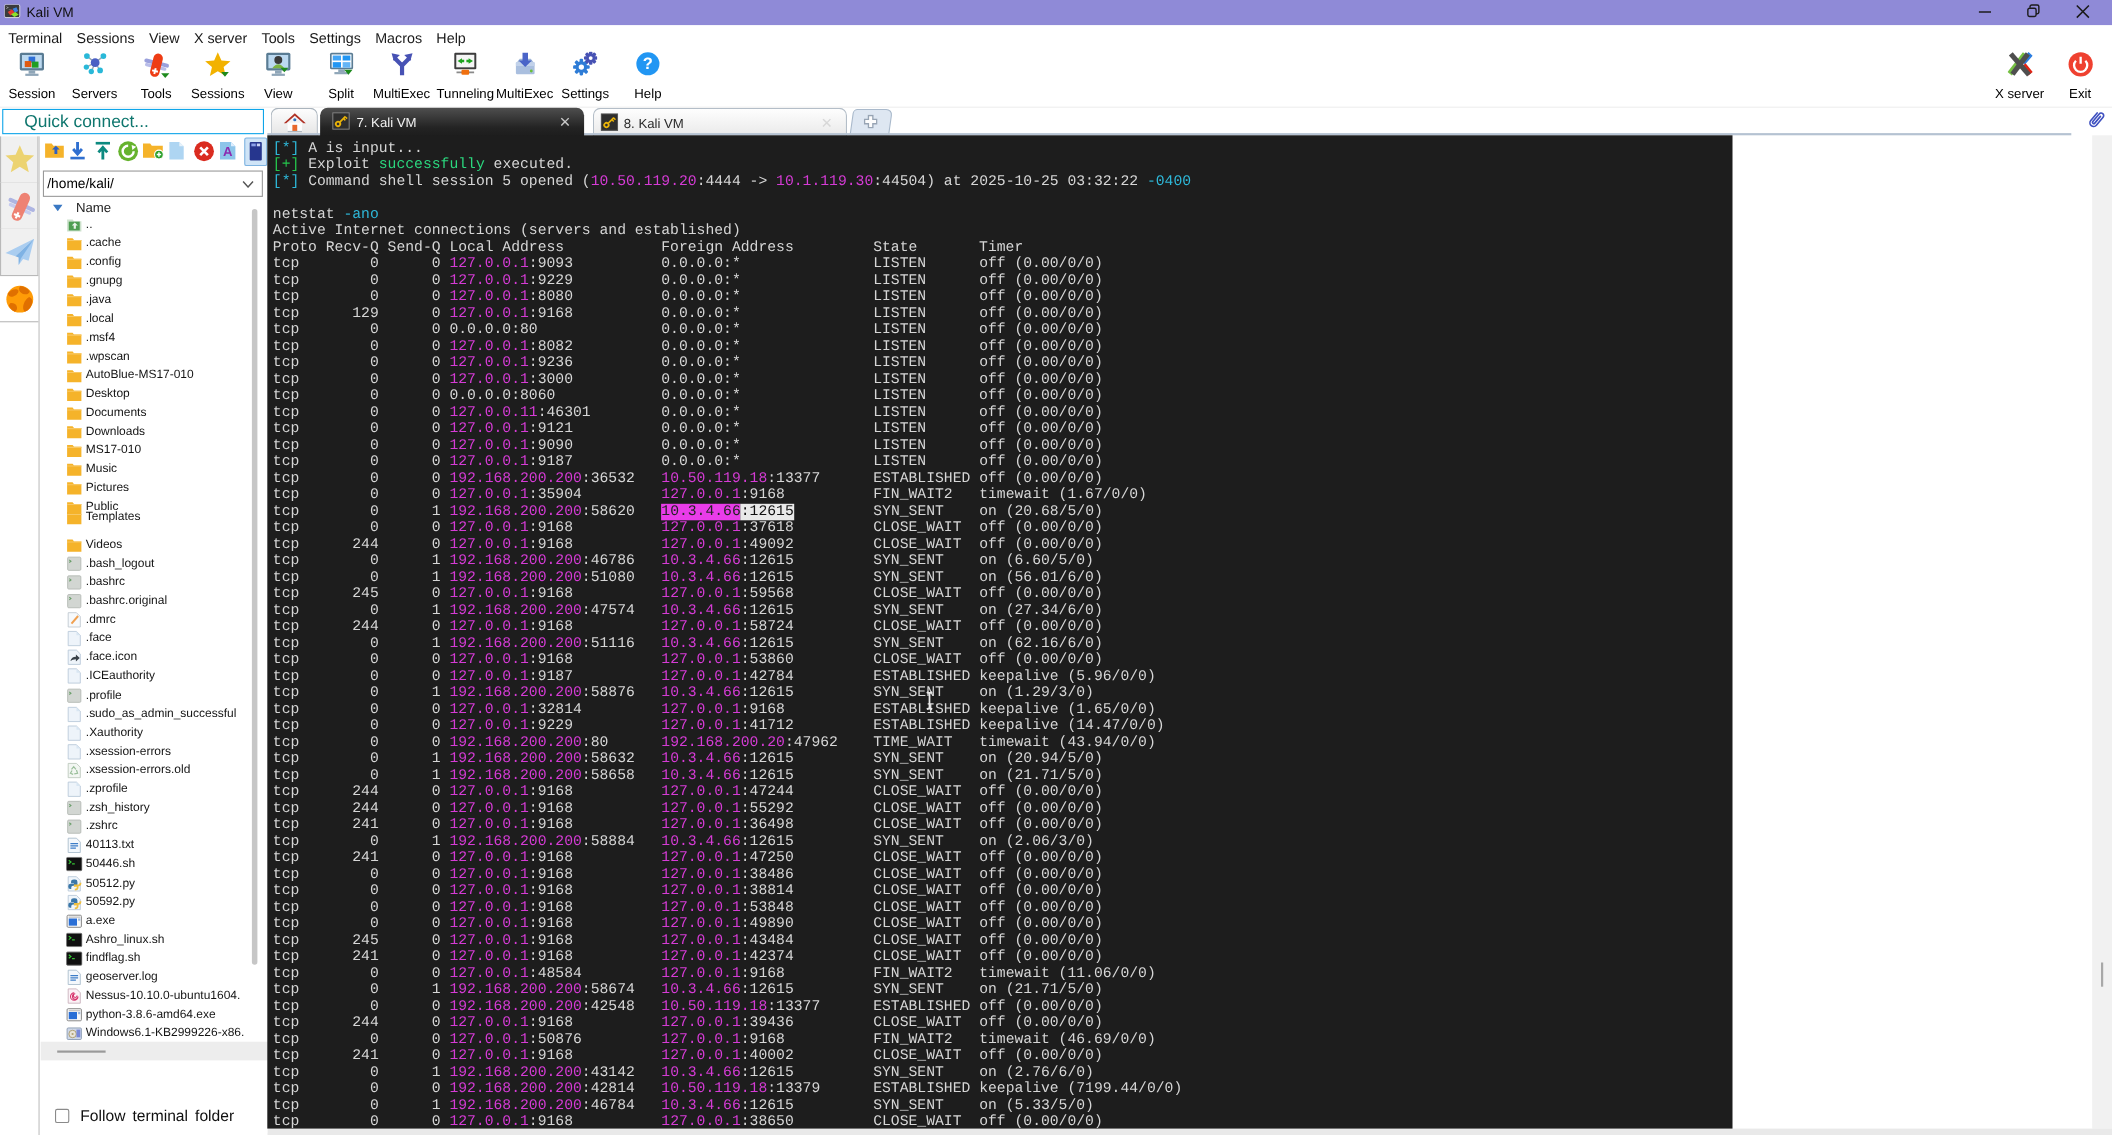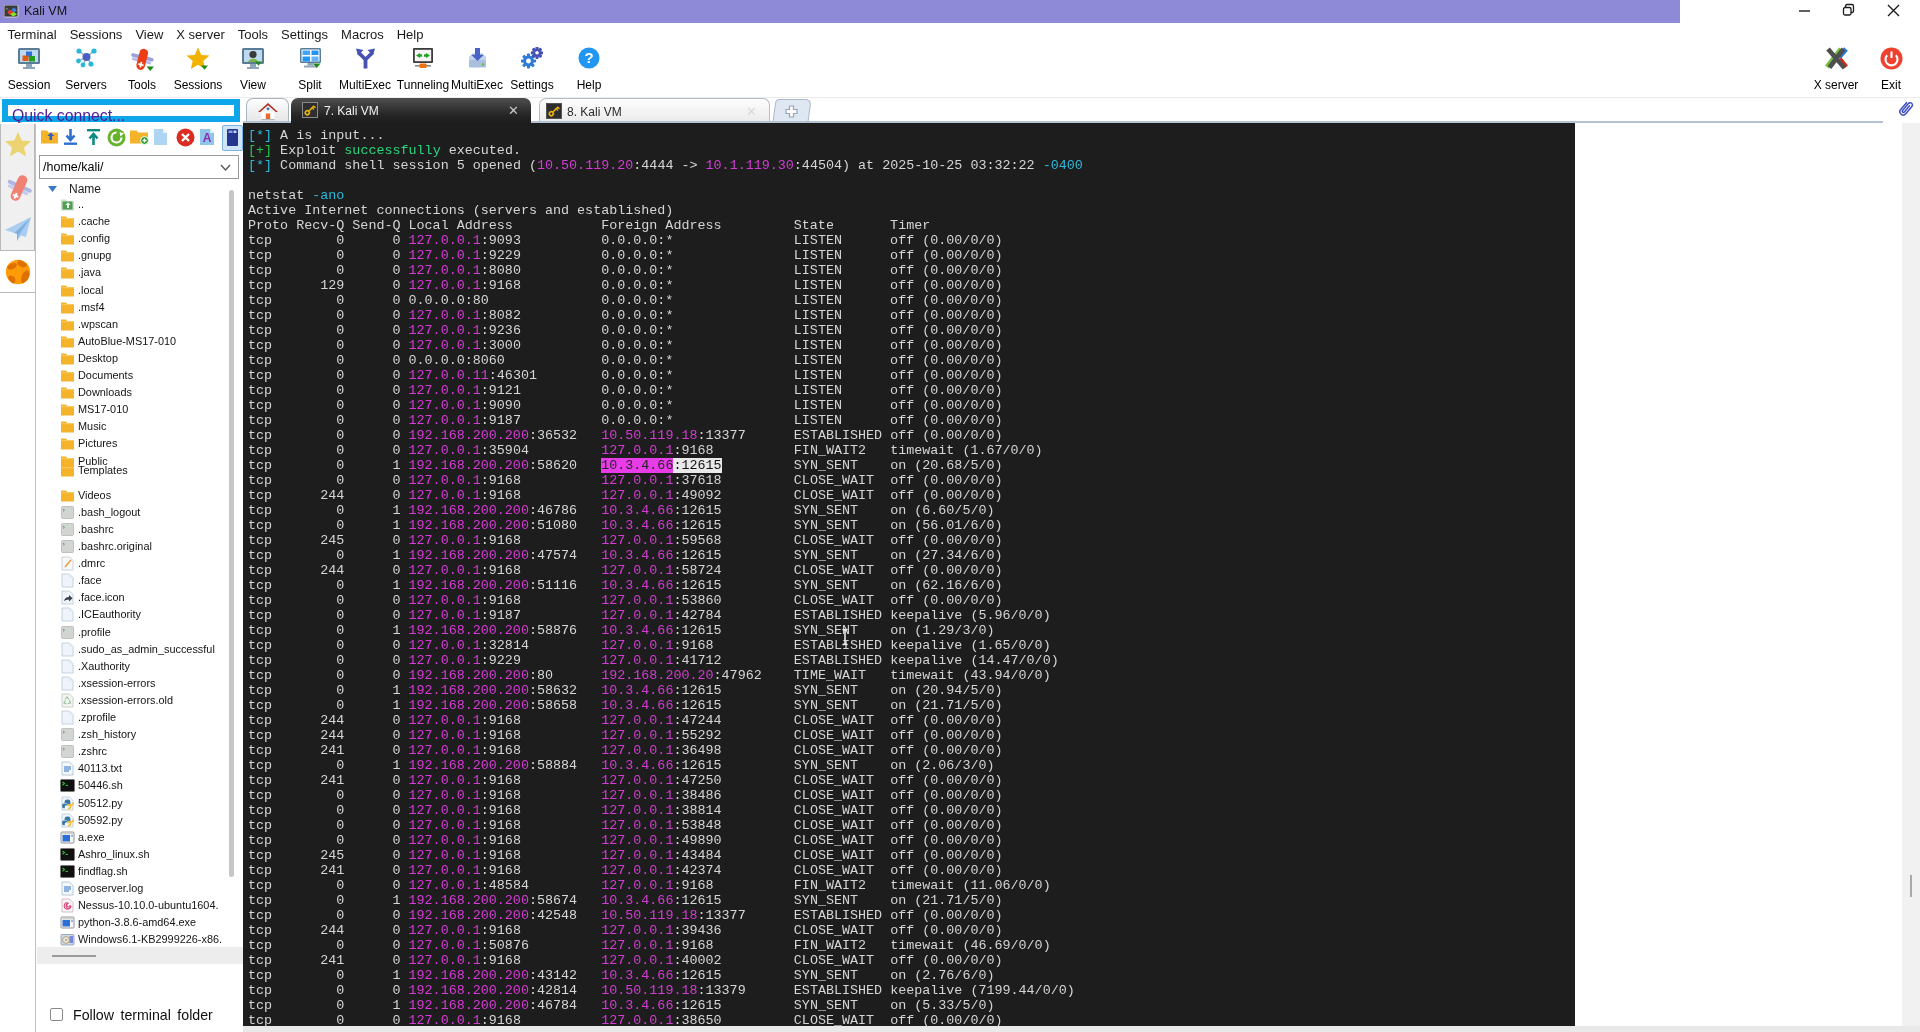--- a/index.html
+++ b/index.html
@@ -1,28 +1,28 @@
 <!DOCTYPE html>
 <html><head><meta charset="utf-8"><title>Kali VM</title>
 <style>
 *{margin:0;padding:0;box-sizing:border-box}
 html,body{width:1920px;height:1032px;overflow:hidden;background:#fff;
  font-family:"Liberation Sans",sans-serif;}
 .abs{position:absolute}
-#titlebar{position:absolute;left:0;top:0;width:1680px;height:23px;background:#8f8ad7}
+#titlebar{position:absolute;left:0;top:0;width:1920px;height:23px;background:#8f8ad7}
 #titletxt{position:absolute;left:24px;top:4px;font-size:12.5px;color:#111}
 #menubar{position:absolute;left:0;top:23px;width:1920px;height:22px;background:#fff}
 .mi{display:inline-block;font-size:13px;color:#1a1a1a;padding:4px 6.5px 0 6.5px}
 #toolbar{position:absolute;left:0;top:45px;width:1920px;height:53px;background:#fff;border-bottom:1px solid #ebebeb}
 .tbi{position:absolute;top:2px;width:70px;height:45px;text-align:center}
 .tbi svg{display:block;margin:0 auto}
 .tbi .lbl{position:absolute;top:31px;left:0;right:0;font-size:12px;color:#000}
 #row3{position:absolute;left:0;top:98px;width:1920px;height:27px;background:#fff}
-#qc{position:absolute;left:2px;top:1px;width:238px;height:23px;border:6px solid #0ea5e9;background:#fff;
- font-size:15.8px;color:#4c1d95;padding-left:4px;line-height:21px}
+#qc{position:absolute;left:2px;top:1px;width:238px;height:23px;border:1px solid #0ea5e9;background:#fff;
+ font-size:15.8px;color:#0f766e;padding-left:19px;line-height:21px}
 .tab{position:absolute;top:0;height:26px;border-radius:7px 7px 0 0}
 #tabhome{left:246px;width:43px;background:linear-gradient(#fdfdfd,#e4e4e4);border:1px solid #aab4bd;border-bottom:none}
 #tab7{left:291px;width:240px;background:linear-gradient(#4e4e4e,#232323 70%,#1d1d1d);color:#f2f2f2;z-index:3}
 #tab8{left:539px;width:231px;background:linear-gradient(#fefefe,#e9e9e9);border:1px solid #b4bec8;border-bottom:none;color:#2a2a2a}
 #tabplus{left:774px;width:36px;height:24px;top:1px;background:#dee7f2;border:1px solid #a9b9cb;
  border-radius:4px 6px 0 0;transform:skewX(-8deg)}
 .tabtxt{position:absolute;left:29px;top:6px;font-size:12px}
 .tabx{position:absolute;right:12px;top:5px;font-size:13px}
 #tabline{position:absolute;left:243px;top:121px;width:1640px;height:2px;background:#b5c2d2;z-index:2}
 #term{position:absolute;left:243px;top:123px;width:1332px;height:903px;background:#1d1d1d;z-index:4}

